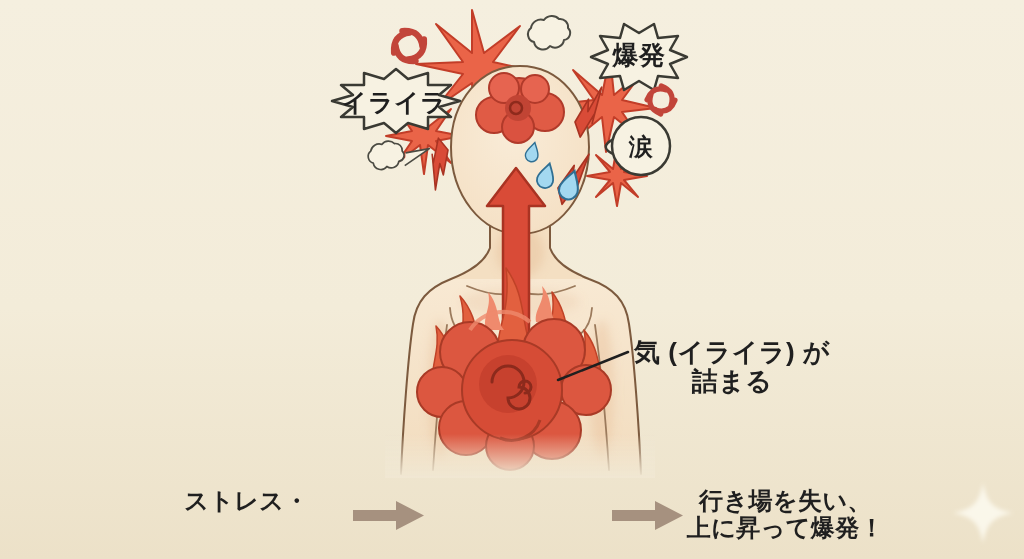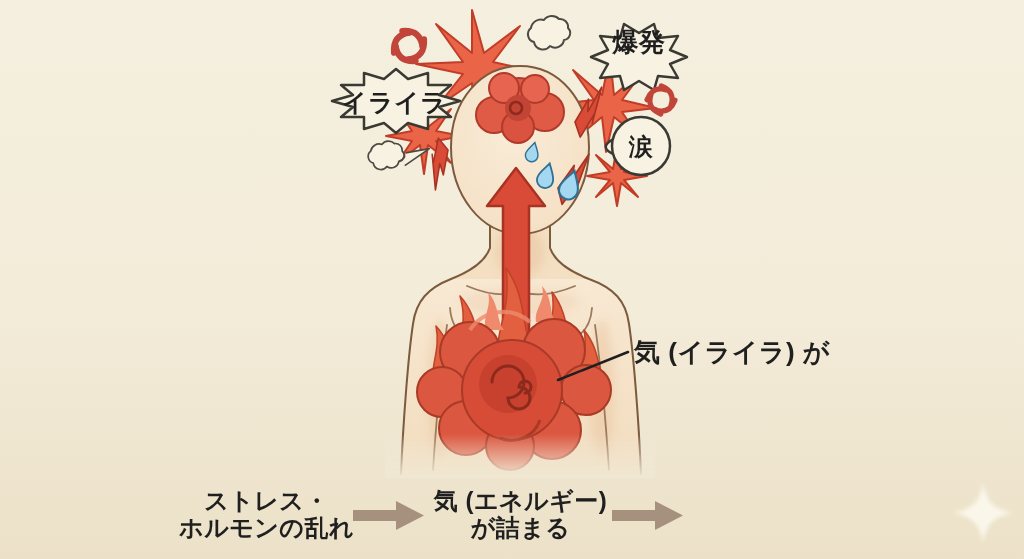--- a/index.html
+++ b/index.html
@@ -9,25 +9,25 @@
     --tear-blue:#a3d8f0; --tear-blue-dark:#2f6f93;
     --bubble-fill:#f7f2e2; --bubble-stroke:#3a3a33; --flow-arrow:#a6917f;
   }
   html,body{margin:0;padding:0}
   .stage{position:relative;width:1024px;height:559px;overflow:hidden;
     background:linear-gradient(180deg,var(--background-top) 0%,#f3ecd9 55%,var(--background-bottom) 100%);
     font-family:"Liberation Sans","DejaVu Sans",sans-serif;}
   .stage svg{position:absolute;left:0;top:0}
   .txt{position:absolute;color:var(--ink);font-weight:700;text-align:center;letter-spacing:.5px;white-space:nowrap}
   .lbl-irr {left:327px;top:86px;width:134px;font-size:25px}
-  .lbl-exp {left:592px;top:25px;width:94px;font-size:26px}
+  .lbl-exp {left:592px;top:38px;width:94px;font-size:26px}
   .lbl-tear{left:613px;top:131px;width:56px;font-size:24px}
   .lbl-body{left:616px;top:338px;width:232px;font-size:26px;line-height:29px}
   .step{font-size:24px;line-height:27px}
-  .step1{left:164px;top:487px;width:205px}
+  .step1{left:144px;top:487px;width:205px}
   .step2{left:423px;top:487px;width:195px}
   .step3{left:678px;top:487px;width:215px}
   
   .bubbleF{fill:var(--bubble-fill);stroke:var(--bubble-stroke);stroke-width:2.5;stroke-linejoin:round}
   .burstF{fill:var(--burst);stroke:#c23d28;stroke-width:2;stroke-linejoin:round}
   .boltF{fill:var(--red);stroke:var(--red-dark);stroke-width:1.5;stroke-linejoin:round}
   .tearF{fill:var(--tear-blue);stroke:var(--tear-blue-dark);stroke-width:2}
   .angerS{stroke:var(--anger-red);stroke-width:6;fill:none;stroke-linecap:round}
   .puffF{fill:var(--bubble-fill);stroke:#4b4b43;stroke-width:2;stroke-linejoin:round}
   .outlineS{stroke:var(--outline-brown);stroke-width:2;fill:none;stroke-linecap:round}
@@ -197,23 +197,23 @@
       <path transform="translate(983,513)" fill="#fdfaf0" opacity=".85" d="M0 -30 C4 -10 10 -4 30 0 C10 4 4 10 0 30 C-4 10 -10 4 -30 0 C-10 -4 -4 -10 0 -30 Z"></path>
     </g>
   </svg>
 
   <div class="txt lbl-irr">イライラ</div>
   <div class="txt lbl-exp">爆発</div>
   <div class="txt lbl-tear">涙</div>
 
   <div class="txt lbl-body">
     <div>気 (イライラ) が</div>
+    <div>詰まる</div>
   </div>
 
   <div class="txt step step1">
     <div>ストレス・</div>
-    <div>ホルモンの乱れ</div>
   </div>
-  <div class="txt step step2">
-    <div>気 (エネルギー)</div>
-    <div>が詰まる</div>
+  <div class="txt step step3">
+    <div>行き場を失い、</div>
+    <div>上に昇って爆発！</div>
   </div>
 </div>
 
 </body></html>

